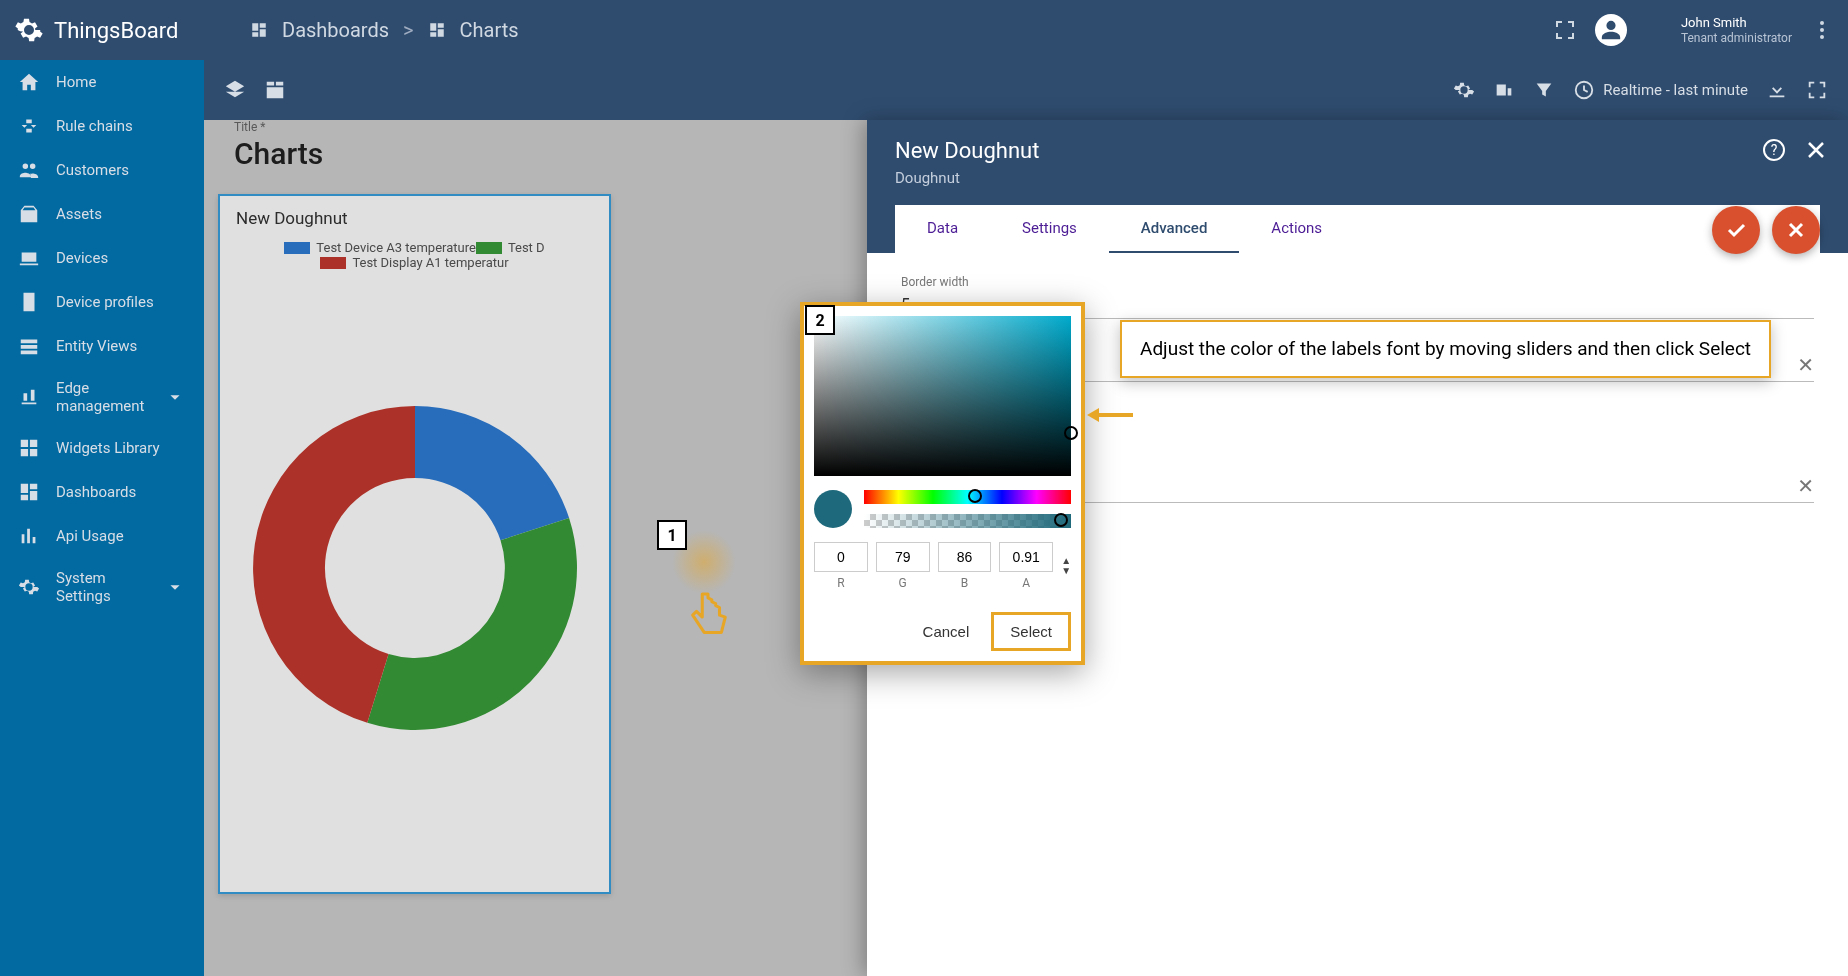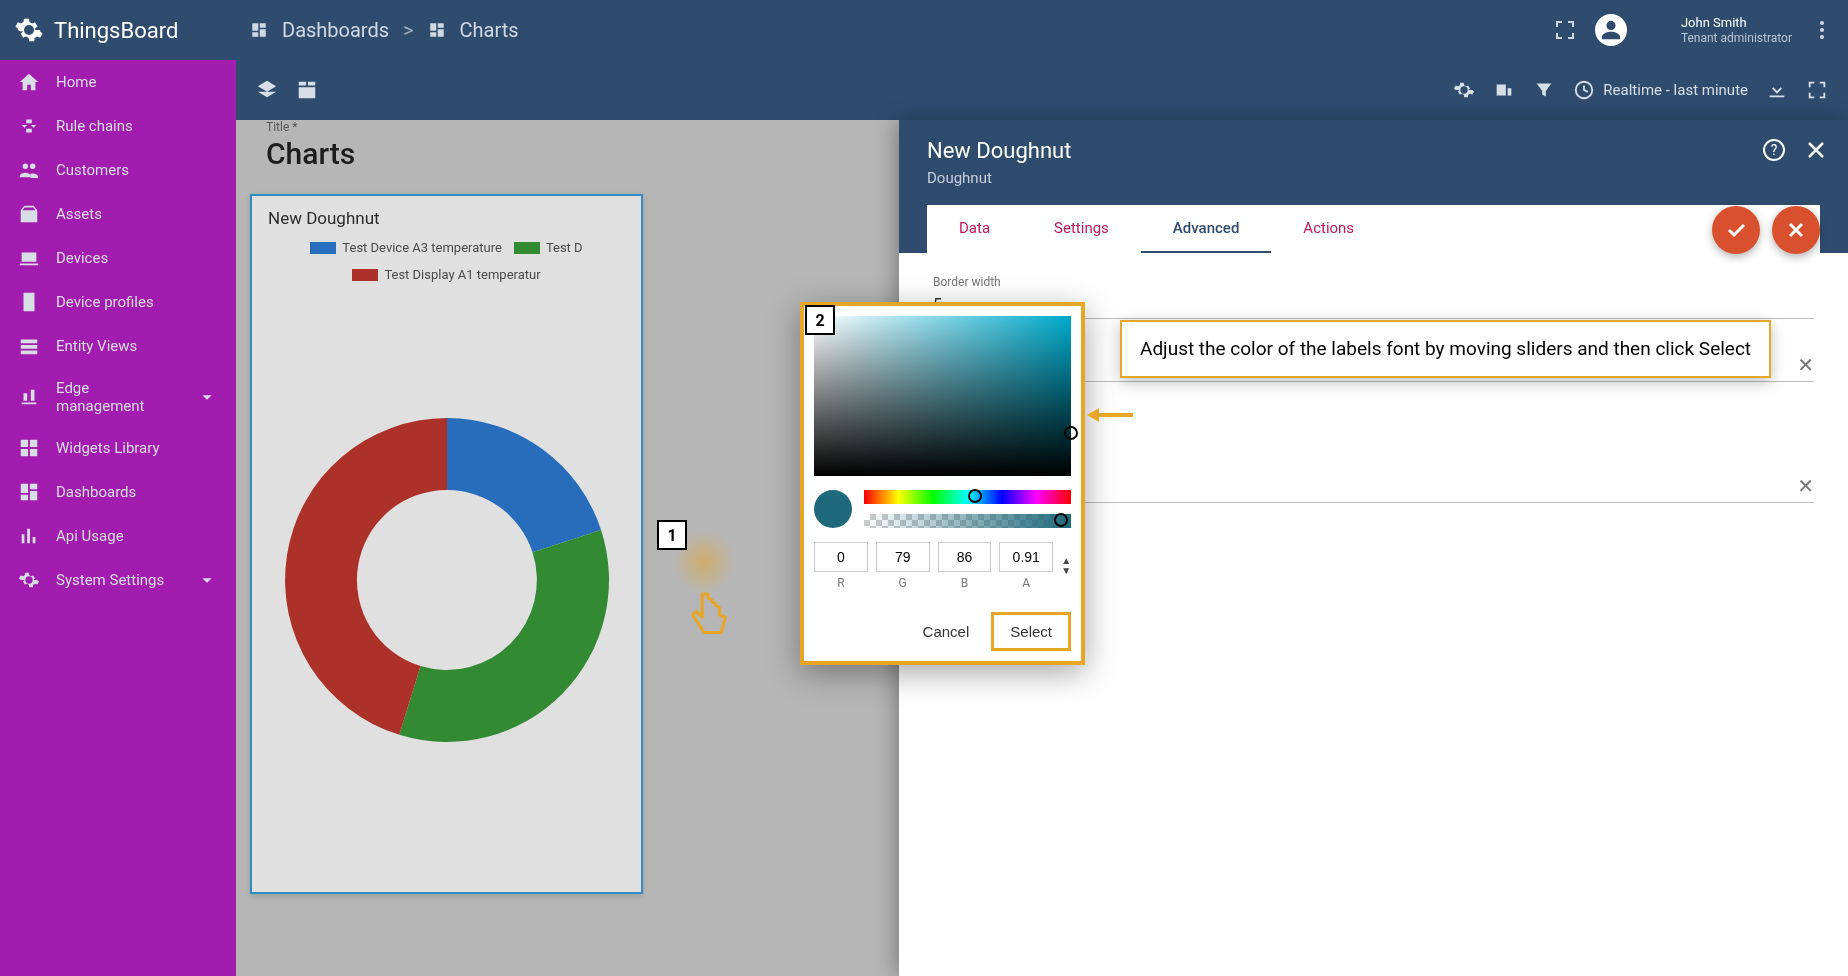--- a/index.html
+++ b/index.html
@@ -12,52 +12,52 @@
 .breadcrumbs .dash-icon { width: 18px; height: 18px; fill: #d0d8e2; }
 .breadcrumbs .sep { color: #a0acc0; }
 .top-right { margin-left: auto; display: flex; align-items: center; gap: 18px; }
 .user-block { display: flex; align-items: center; gap: 10px; }
 .user-avatar { width: 32px; height: 32px; background: #fff; border-radius: 50%; display: flex; align-items: center; justify-content: center; }
 .user-texts { display: flex; flex-direction: column; font-size: 13px; line-height: 1.2; margin-left: 44px; }
 .user-texts .role { font-size: 12px; color: #b8c4d4; }
 .topicon { width: 24px; height: 24px; fill: #d0d8e2; cursor: pointer; }
 
 .layout { display: flex; height: calc(976px - 60px); }
-.sidebar { width: 236px; background: #a21caf; color: #d8dee6; overflow-y: auto; }
+.sidebar { width: 204px; background: #0369a1; color: #d8dee6; overflow-y: auto; }
 .side-item { display: flex; align-items: center; gap: 16px; padding: 11px 18px; font-size: 15px; cursor: pointer; }
 .side-item svg { width: 22px; height: 22px; fill: #d8dee6; flex-shrink: 0; }
 .side-item .expander { margin-left: auto; }
 
 .main { flex: 1; position: relative; background: #d0d0d0; overflow: hidden; }
 .toolbar { height: 60px; background: #2f4c6f; display: flex; align-items: center; padding: 0 20px; gap: 18px; }
 .toolbar .spacer { flex: 1; }
 .toolbar .realtime { display: flex; align-items: center; gap: 8px; color: #d8dee6; font-size: 15px; cursor: pointer; }
 .tbicon { width: 22px; height: 22px; fill: #d8dee6; cursor: pointer; }
 
 .canvas { position: absolute; top: 60px; left: 0; right: 0; bottom: 0; background: transparent; }
 .title-area { position: absolute; left: 30px; top: 0; }
 .title-label { font-size: 12px; color: #666; }
 .title-value { font-size: 30px; font-weight: 500; color: #222; margin-top: 2px; }
 
 .widget { position: absolute; left: 14px; top: 74px; width: 393px; height: 700px; background: #fff; border: 2px solid #3aa0e0; box-shadow: 0 2px 6px rgba(0,0,0,0.15); }
 .widget-title { padding: 12px 16px; font-size: 17px; color: #333; }
-.legend { display: flex; flex-wrap: wrap; justify-content: center; gap: 12px; font-size: 13px; color: #555; padding: 0 10px; }
+.legend { display: flex; flex-wrap: wrap; justify-content: center; gap: 0; font-size: 13px; color: #555; padding: 0 10px; }
 .legend-item { display: flex; align-items: center; gap: 6px; }
 .legend-sw { width: 26px; height: 12px; }
 .donut-wrap { display: flex; justify-content: center; margin-top: 30px; }
 
 
 .panel { position: absolute; left: 663px; top: 60px; right: 0; bottom: 0; background: #fff; box-shadow: -4px 0 20px rgba(0,0,0,0.3); }
 .panel-header { background: #2f4c6f; color: #fff; padding: 18px 28px 0; }
 .panel-header h2 { font-size: 22px; font-weight: 400; }
 .panel-header .sub { font-size: 15px; color: #c4cedc; margin-top: 6px; }
 .panel-head-icons { position: absolute; right: 20px; top: 18px; display: flex; gap: 18px; }
 .panel-head-icons svg { width: 24px; height: 24px; fill: #fff; cursor: pointer; }
 .tabs { display: flex; gap: 0; margin-top: 18px; }
-.tab { padding: 14px 32px; font-size: 15px; color: #be185d; cursor: pointer; border-bottom: 2px solid transparent; }
+.tab { padding: 14px 32px; font-size: 15px; color: #4c1d95; cursor: pointer; border-bottom: 2px solid transparent; }
 .tab.active { color: #2f4c6f; border-bottom: 2px solid #2f4c6f; font-weight: 500; }
 .tabs-inpanel { background: #fff; }
 
 .panel-body { padding: 22px 34px; color: #333; }
 .field { margin-bottom: 18px; }
 .field-label { font-size: 12px; color: #777; }
 .field-value { font-size: 16px; margin-top: 4px; border-bottom: 1px solid #bbb; padding: 2px 0 4px; }
 .color-row { display: flex; align-items: center; gap: 10px; border-bottom: 1px solid #bbb; padding: 2px 0 4px; position: relative; }
 .color-swatch { width: 22px; height: 22px; border-radius: 50%; border: 1px solid #bbb; }
 .row-close { margin-left: auto; color: #777; cursor: pointer; font-size: 20px; }

